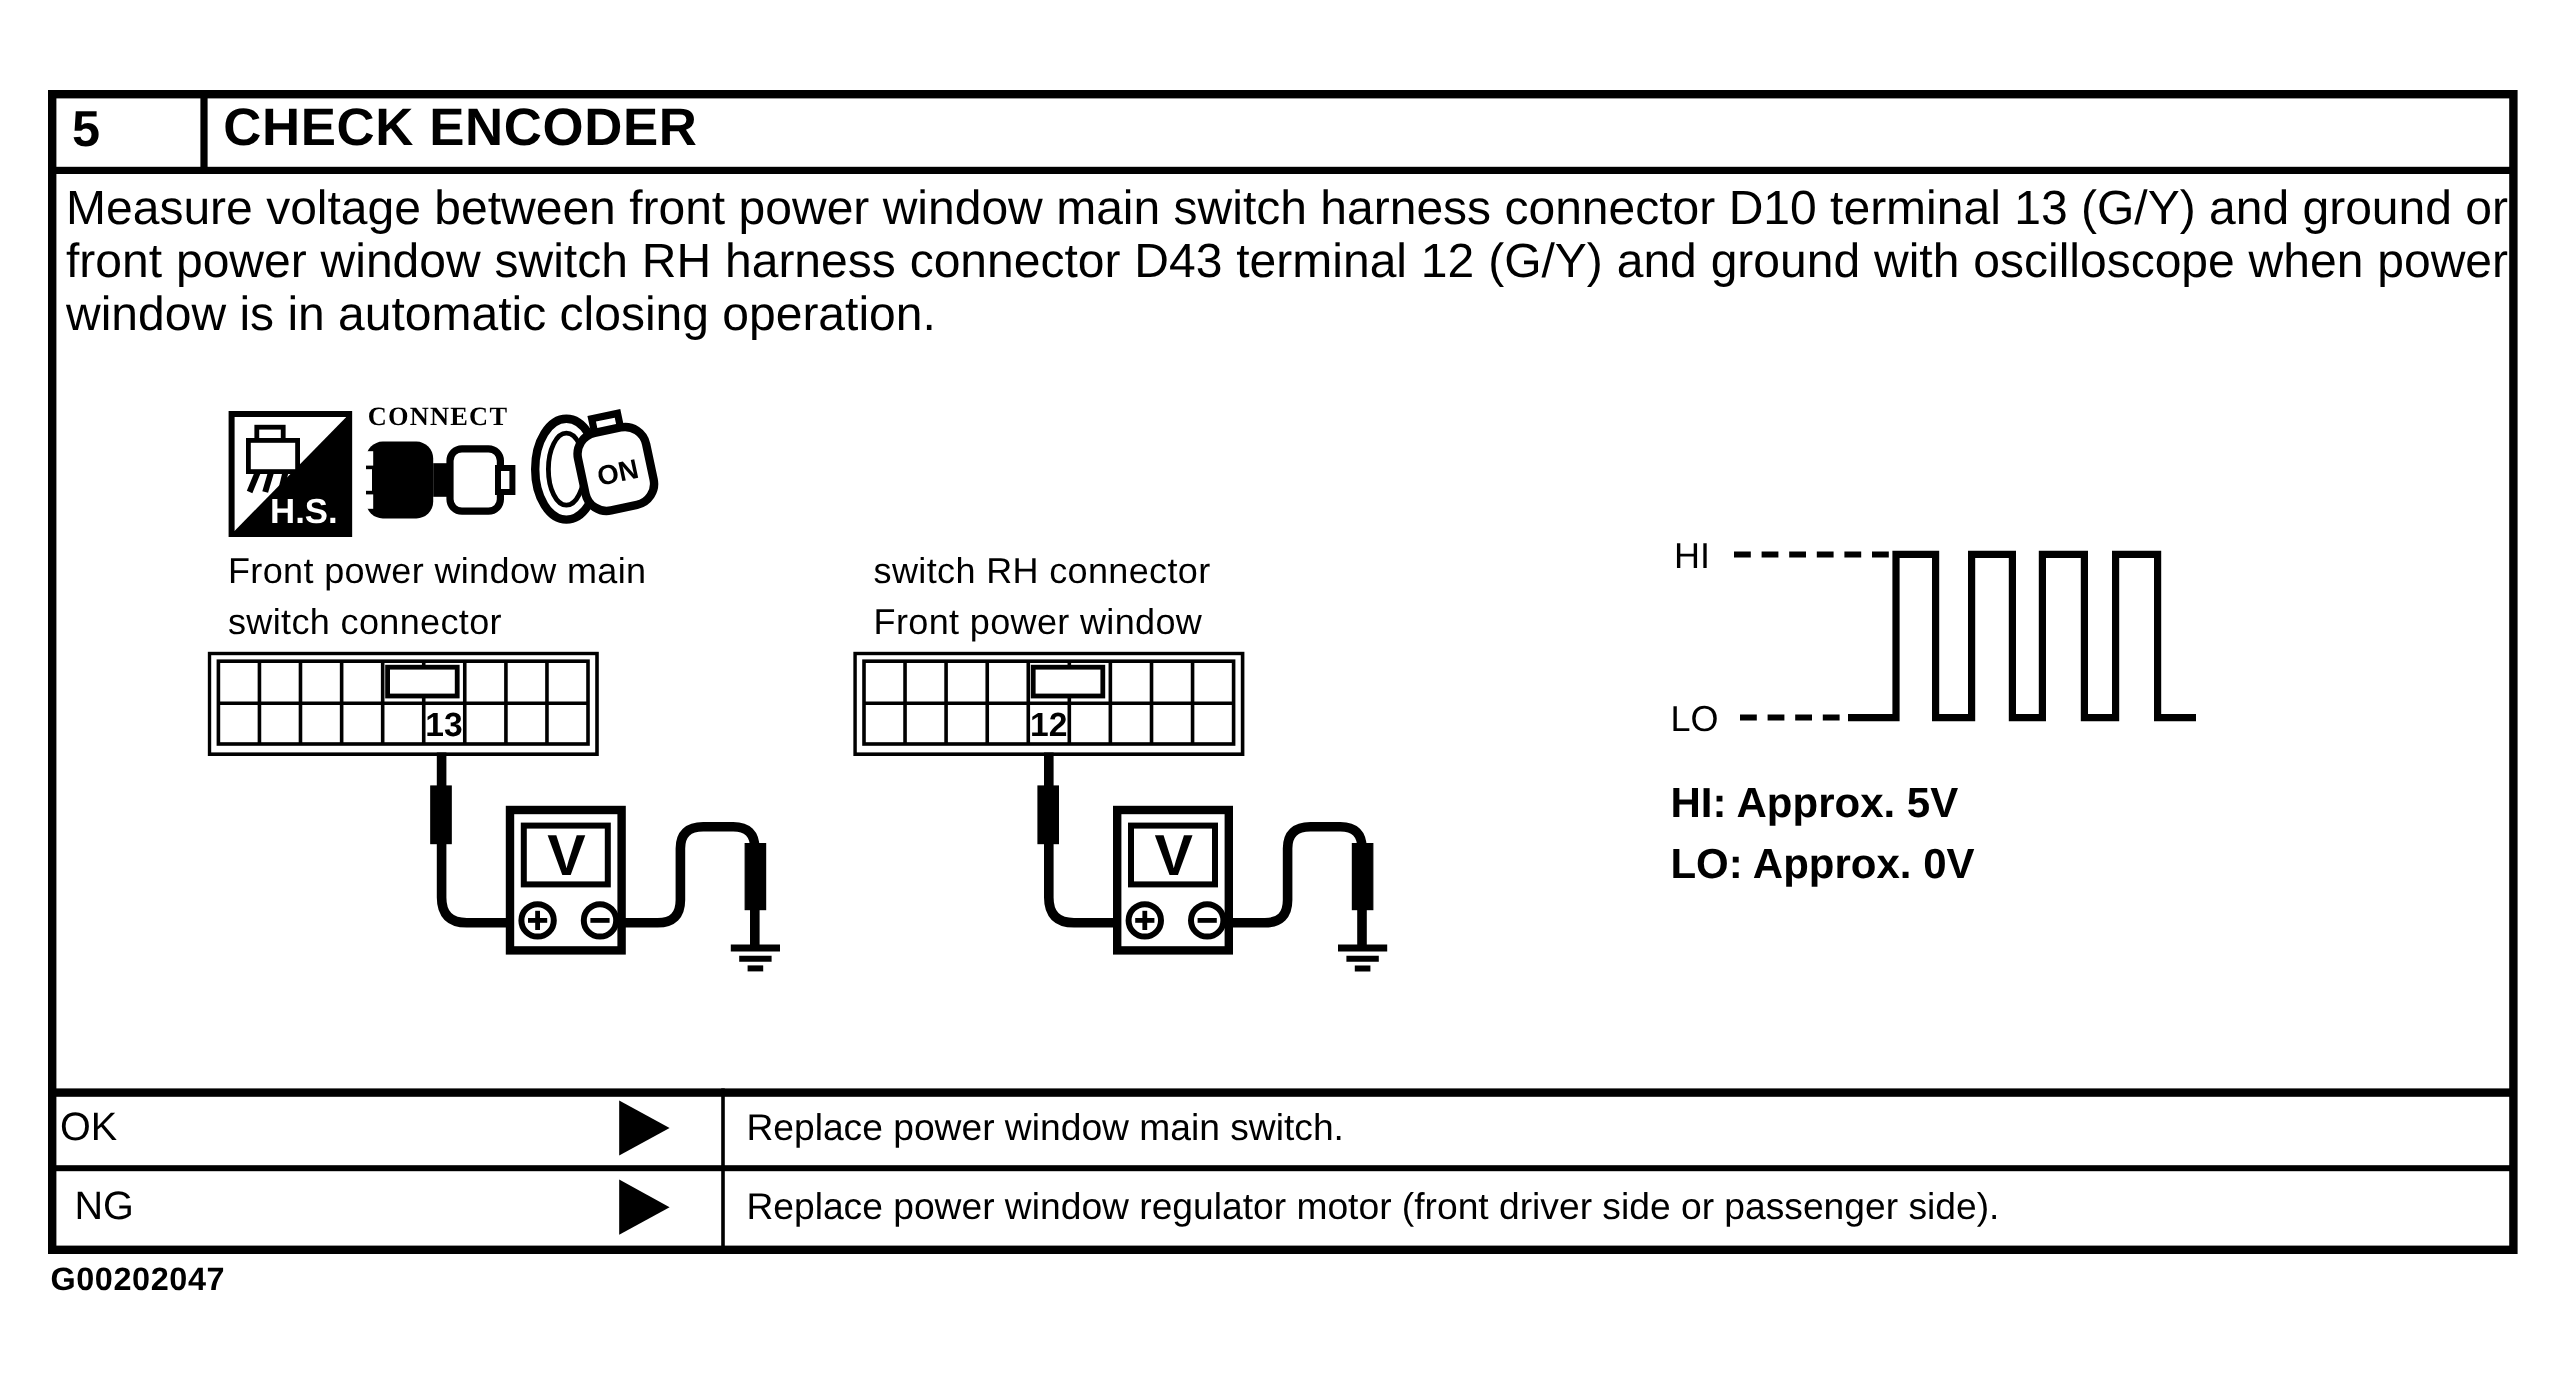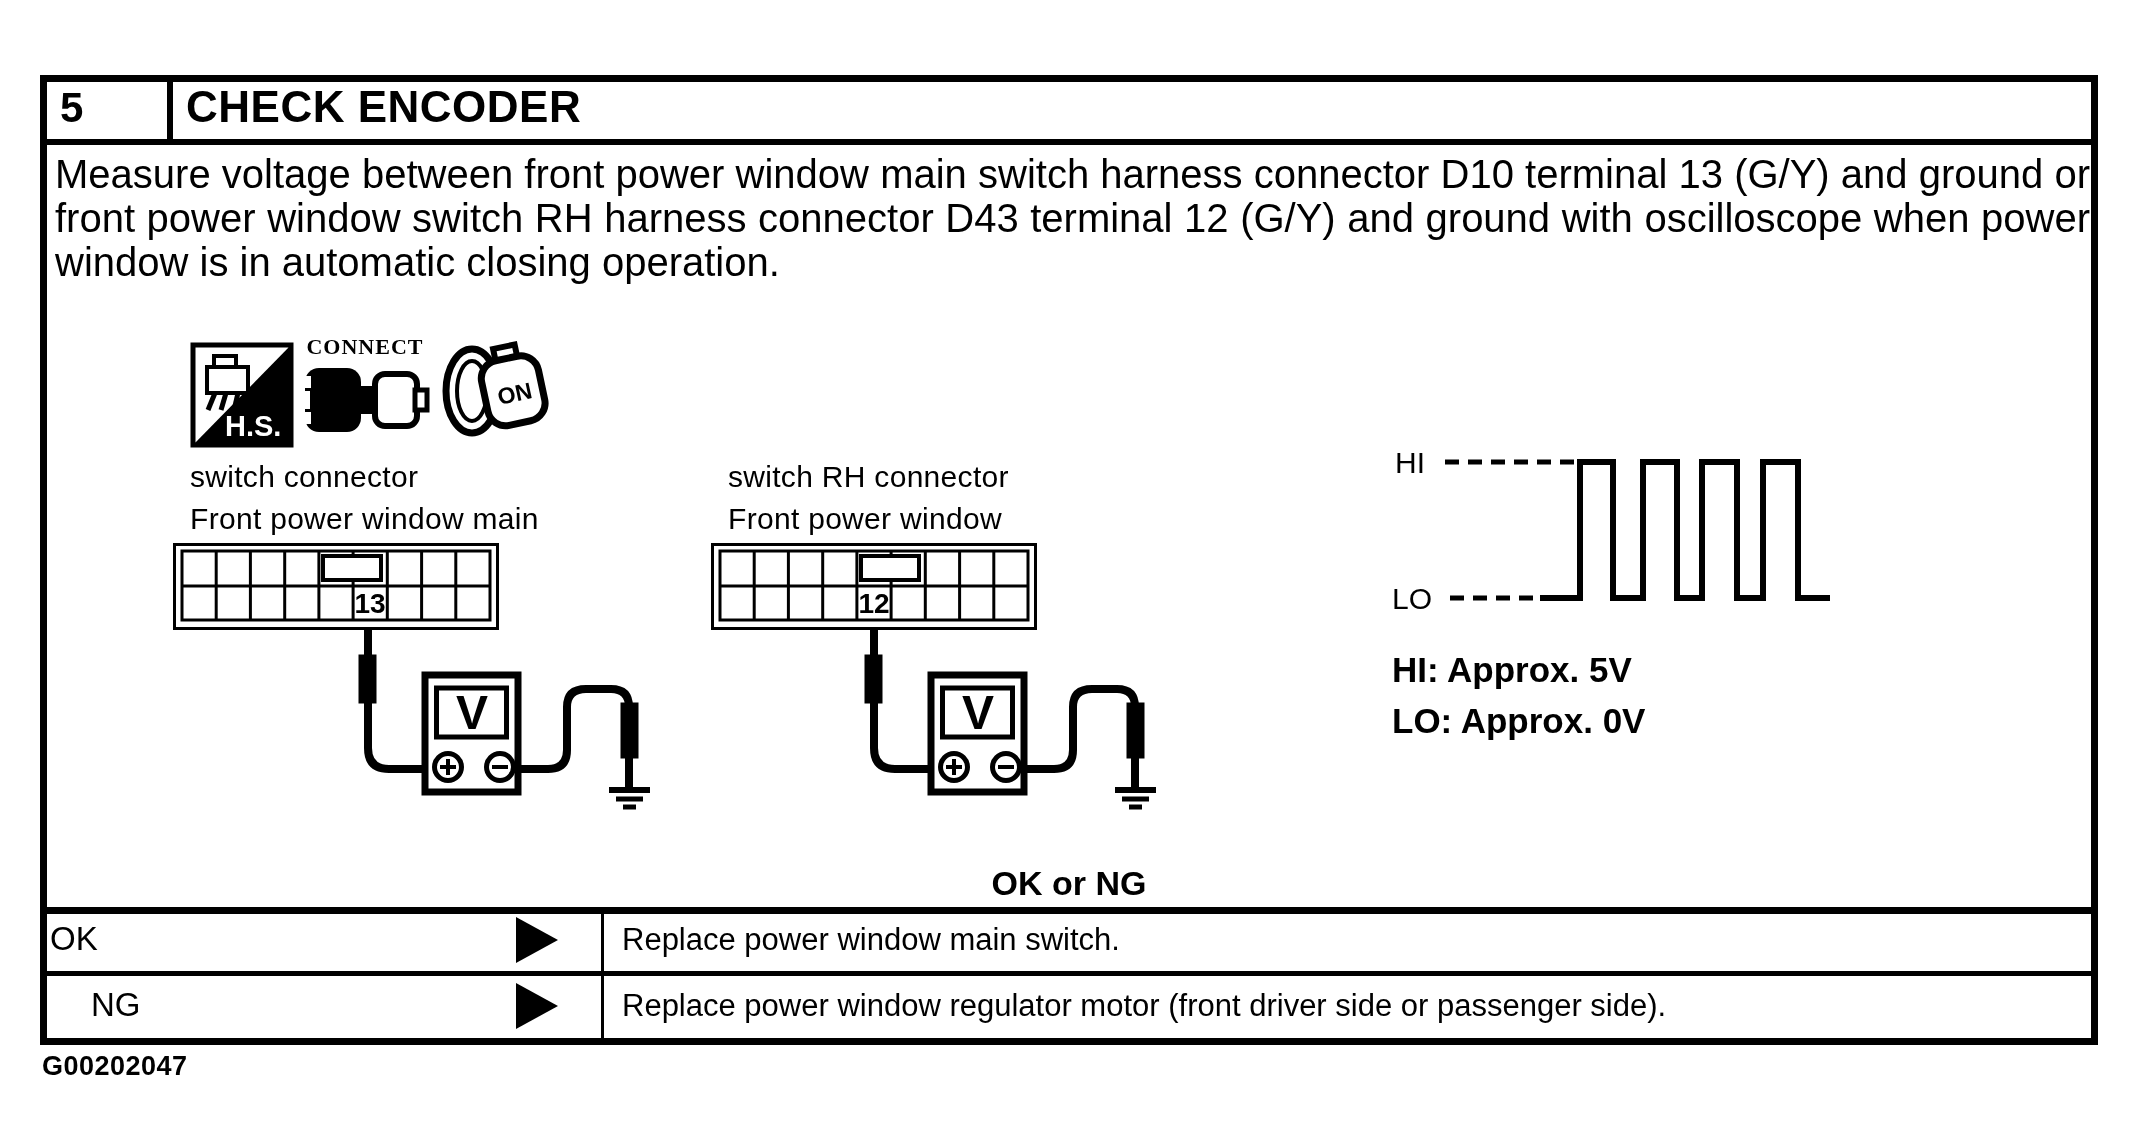--- a/index.html
+++ b/index.html
@@ -43,21 +43,21 @@
   
   #waveform { left:1390px; top:440px; }
   #hi-note { left:1392px; top:650px; font-size:35px; font-weight:bold; }
   #lo-note { left:1392px; top:701px; font-size:35px; font-weight:bold; }
 
   
   #ok-or-ng { left:899px; top:864px; width:340px; text-align:center; font-size:34px; font-weight:bold; }
   .result-label  { font-size:33px; }
   .result-action { font-size:31px; }
   #res1-label  { left:50px;  top:920px; }
-  #res2-label  { left:62px;  top:986px;margin-left:29px; }
+  #res2-label  { left:62px;  top:986px; }
   #res1-action { left:622px; top:922px; }
   #res2-action { left:622px; top:988px; }
   .arrow { width:0; height:0; border-top:23px solid transparent; border-bottom:23px solid transparent; border-left:42px solid #000; }
   #res1-arrow { left:516px; top:917px; }
   #res2-arrow { left:516px; top:983px; }
 
   #figure-id { left:42px; top:1051px; font-size:27px; letter-spacing:0.5px;font-weight:bold; }
 
   svg text { font-family:"Liberation Sans", sans-serif; }
 </style>
@@ -108,22 +108,22 @@
     <ellipse cx="30" cy="51" rx="26" ry="42" fill="none" stroke="#000" stroke-width="7"></ellipse>
     <ellipse cx="30" cy="51" rx="15" ry="30" fill="none" stroke="#000" stroke-width="4"></ellipse>
     <g transform="rotate(-12 70 50)">
       <rect x="60" y="6" width="22" height="16" fill="#fff" stroke="#000" stroke-width="6"></rect>
       <rect x="42" y="18" width="58" height="66" rx="18" fill="#fff" stroke="#000" stroke-width="7"></rect>
       <text x="72" y="62" text-anchor="middle" font-size="23" font-weight="bold" fill="#000">ON</text>
     </g>
   </svg>
 
   <div class="abs conn-label" id="conn1-label">
+    <div>Front power window main</div>
     <div>switch connector</div>
-    <div>Front power window main</div>
   </div>
   <div class="abs conn-label" id="conn2-label">
     <div>switch RH connector</div>
     <div>Front power window</div>
   </div>
 
   <svg class="abs" id="asm1" width="507" height="302" viewBox="0 0 507 302">
     <g stroke="#000" fill="none">
       <rect x="1.5" y="1.5" width="323" height="84" fill="#fff" stroke-width="3"></rect>
       <rect x="9" y="8" width="308" height="69" stroke-width="3"></rect>
@@ -200,21 +200,20 @@
   <svg class="abs" id="waveform" width="500" height="180" viewBox="0 0 500 180">
     <text x="5" y="33" font-size="30" fill="#000">HI</text>
     <text x="2" y="169" font-size="30" fill="#000">LO</text>
     <line x1="55" y1="22" x2="195" y2="22" stroke="#000" stroke-width="5" stroke-dasharray="14,9"></line>
     <line x1="60" y1="158" x2="150" y2="158" stroke="#000" stroke-width="5" stroke-dasharray="14,9"></line>
     <path d="M150,158 H190 V22 H223 V158 H253 V22 H287 V158 H312 V22 H347 V158 H373 V22 H408 V158 H440" fill="none" stroke="#000" stroke-width="6"></path>
   </svg>
   <div class="abs" id="hi-note">HI: Approx. 5V</div>
   <div class="abs" id="lo-note">LO: Approx. 0V</div>
 
-  <div class="abs" id="ok-or-ng">OK or NG</div>
 
   <div class="abs result-label" id="res1-label">OK</div>
   <div class="abs arrow" id="res1-arrow"></div>
   <div class="abs result-action" id="res1-action">Replace power window main switch.</div>
 
   <div class="abs result-label" id="res2-label">NG</div>
   <div class="abs arrow" id="res2-arrow"></div>
   <div class="abs result-action" id="res2-action">Replace power window regulator motor (front driver side or passenger side).</div>
 
   <div class="abs" id="figure-id">G00202047</div>

